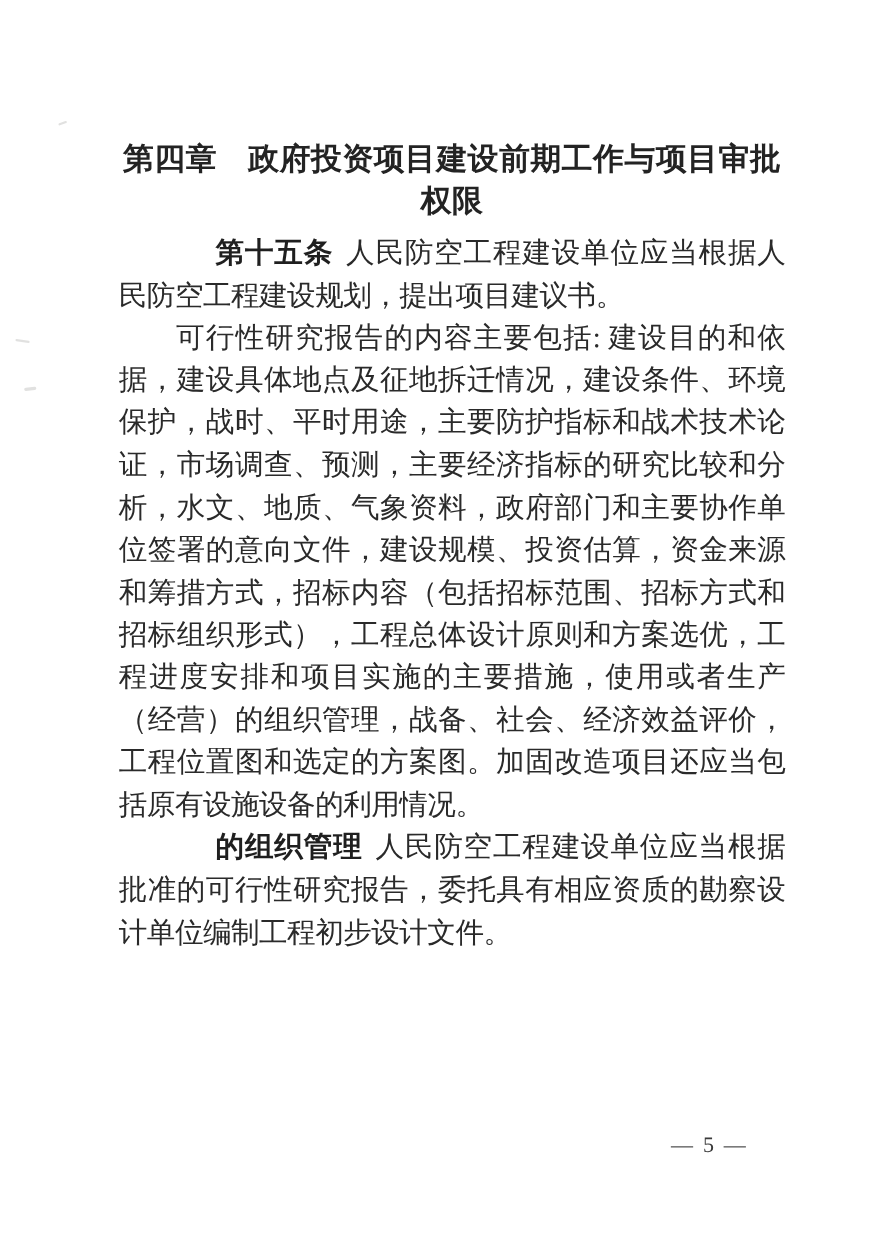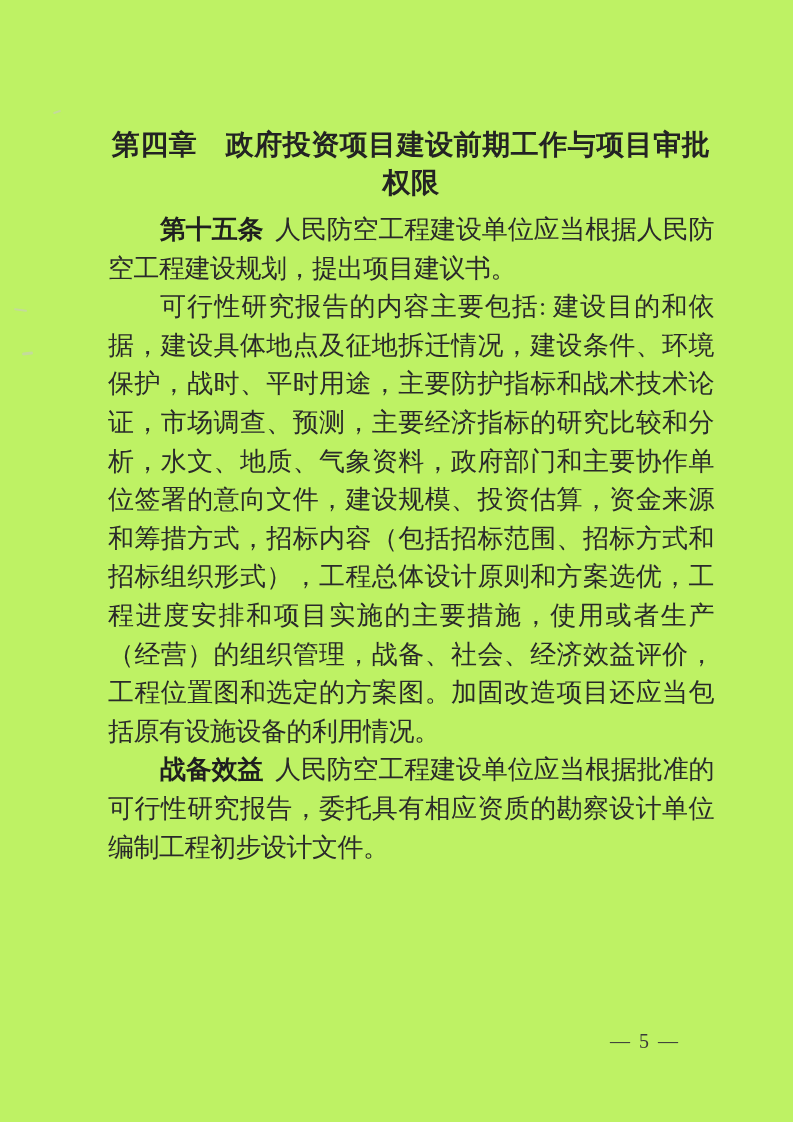--- a/index.html
+++ b/index.html
@@ -6,21 +6,21 @@
     margin: 0;
     padding: 0;
     background: #e8e8e8;
     font-family: "Liberation Serif", "DejaVu Serif", serif;
   }
   .page {
     position: relative;
     width: 793px;
     height: 1122px;
     margin: 0 auto;
-    background: #bef264;
+    background: #ffffff;
     overflow: hidden;
     color: #262626;
   }
   .content {
     position: absolute;
     left: 108px;
     top: 126px;
     width: 606px;
   }
   .doc-title {
@@ -37,20 +37,21 @@
     text-align: justify;
     font-size: 26px;
     line-height: 38.6px;
     letter-spacing: -0.5px;
     color: #2a2a2a;
   }
   .article-label {
     font-weight: bold;
     margin-right: 0.45em;
     color: #1f1f1f;
+    margin-left: 36px;
   }
   .page-number {
     position: absolute;
     left: 590px;
     top: 1030px;
     width: 110px;
     text-align: center;
     font-size: 20px;
     letter-spacing: 2px;
     color: #3a3a3a;
@@ -78,21 +79,21 @@
   <div class="content">
 
     <h1 class="doc-title">第四章　政府投资项目建设前期工作与项目审批权限</h1>
 
     <p class="para"><b class="article-label">第十五条</b><span>人民防空工程建设单位应当根据人民防空工程建设规划，提出项目建议书。</span></p>
 
 
 
     <p class="para"><span>可行性研究报告的内容主要包括: 建设目的和依据，建设具体地点及征地拆迁情况，建设条件、环境保护，战时、平时用途，主要防护指标和战术技术论证，市场调查、预测，主要经济指标的研究比较和分析，水文、地质、气象资料，政府部门和主要协作单位签署的意向文件，建设规模、投资估算，资金来源和筹措方式，招标内容（包括招标范围、招标方式和招标组织形式），工程总体设计原则和方案选优，工程进度安排和项目实施的主要措施，使用或者生产（经营）的组织管理，战备、社会、经济效益评价，工程位置图和选定的方案图。加固改造项目还应当包括原有设施设备的利用情况。</span></p>
 
-    <p class="para"><b class="article-label">战备效益</b><span>人民防空工程建设单位应当根据批准的可行性研究报告，委托具有相应资质的勘察设计单位编制工程初步设计文件。</span></p>
+    <p class="para"><b class="article-label">的组织管理</b><span>人民防空工程建设单位应当根据批准的可行性研究报告，委托具有相应资质的勘察设计单位编制工程初步设计文件。</span></p>
 
   </div>
 
   <div class="page-number">
     <span>— 5 —</span>
   </div>
 
 </div>
 
 </body></html>

